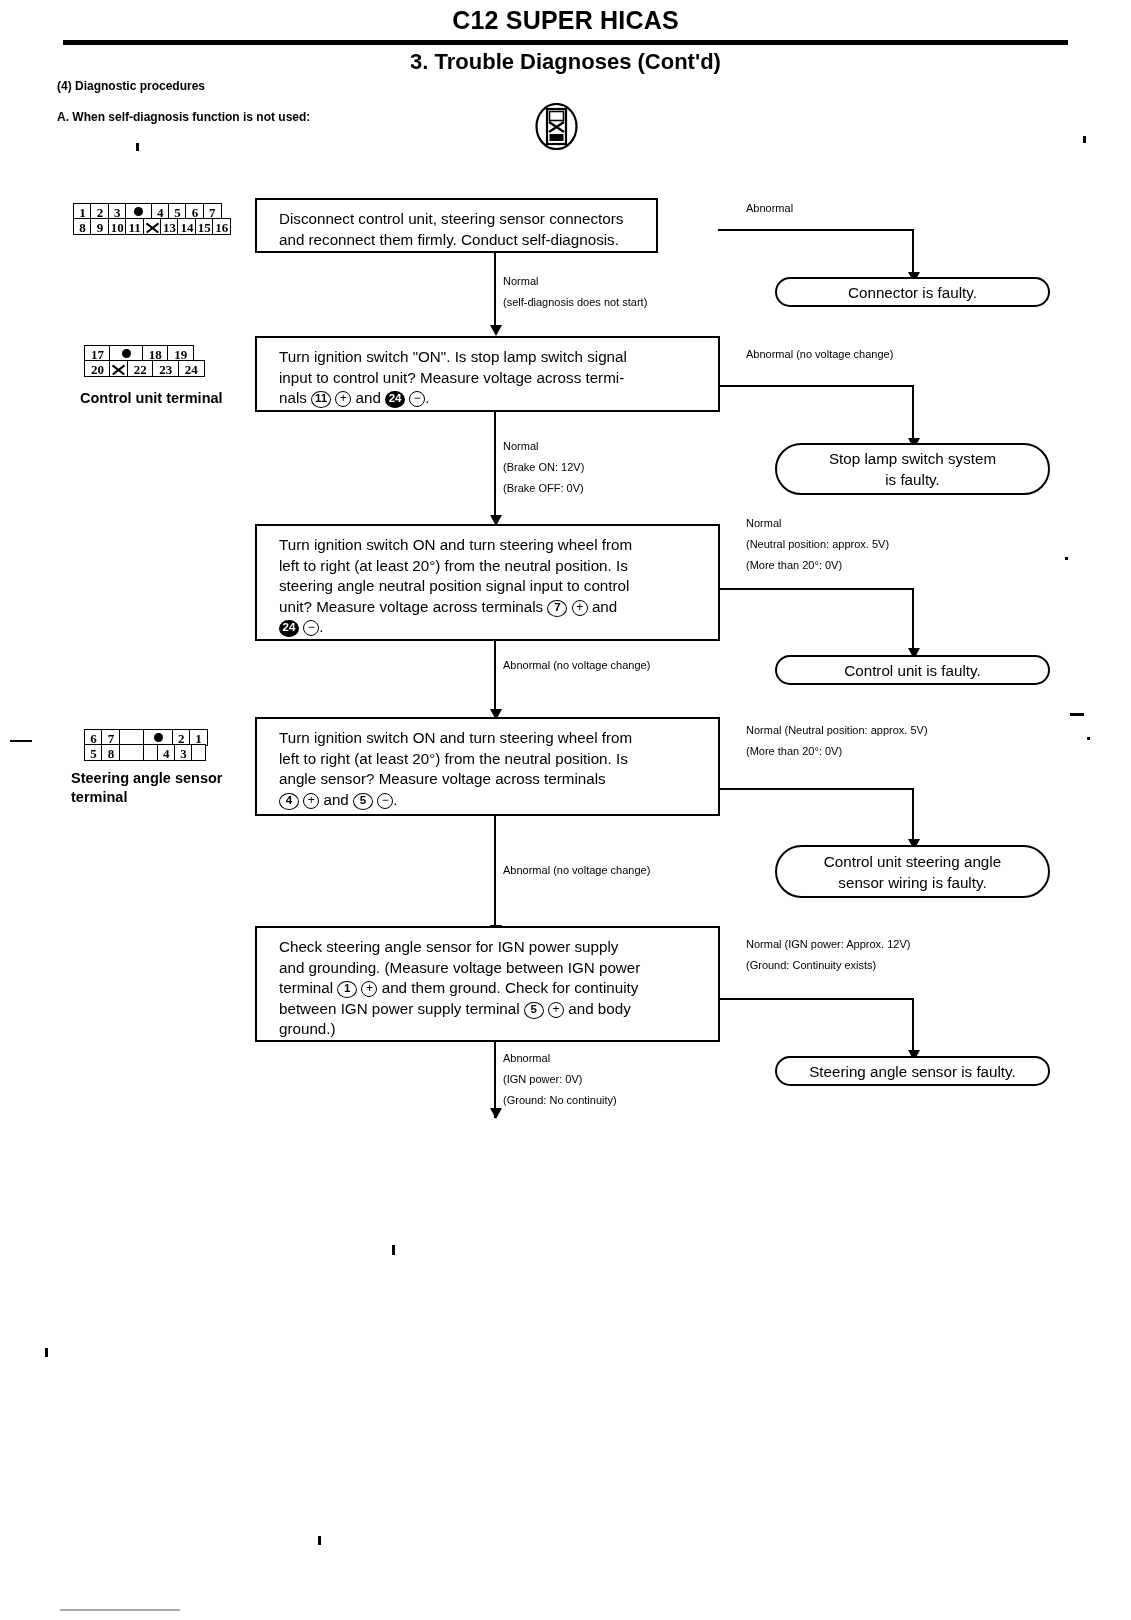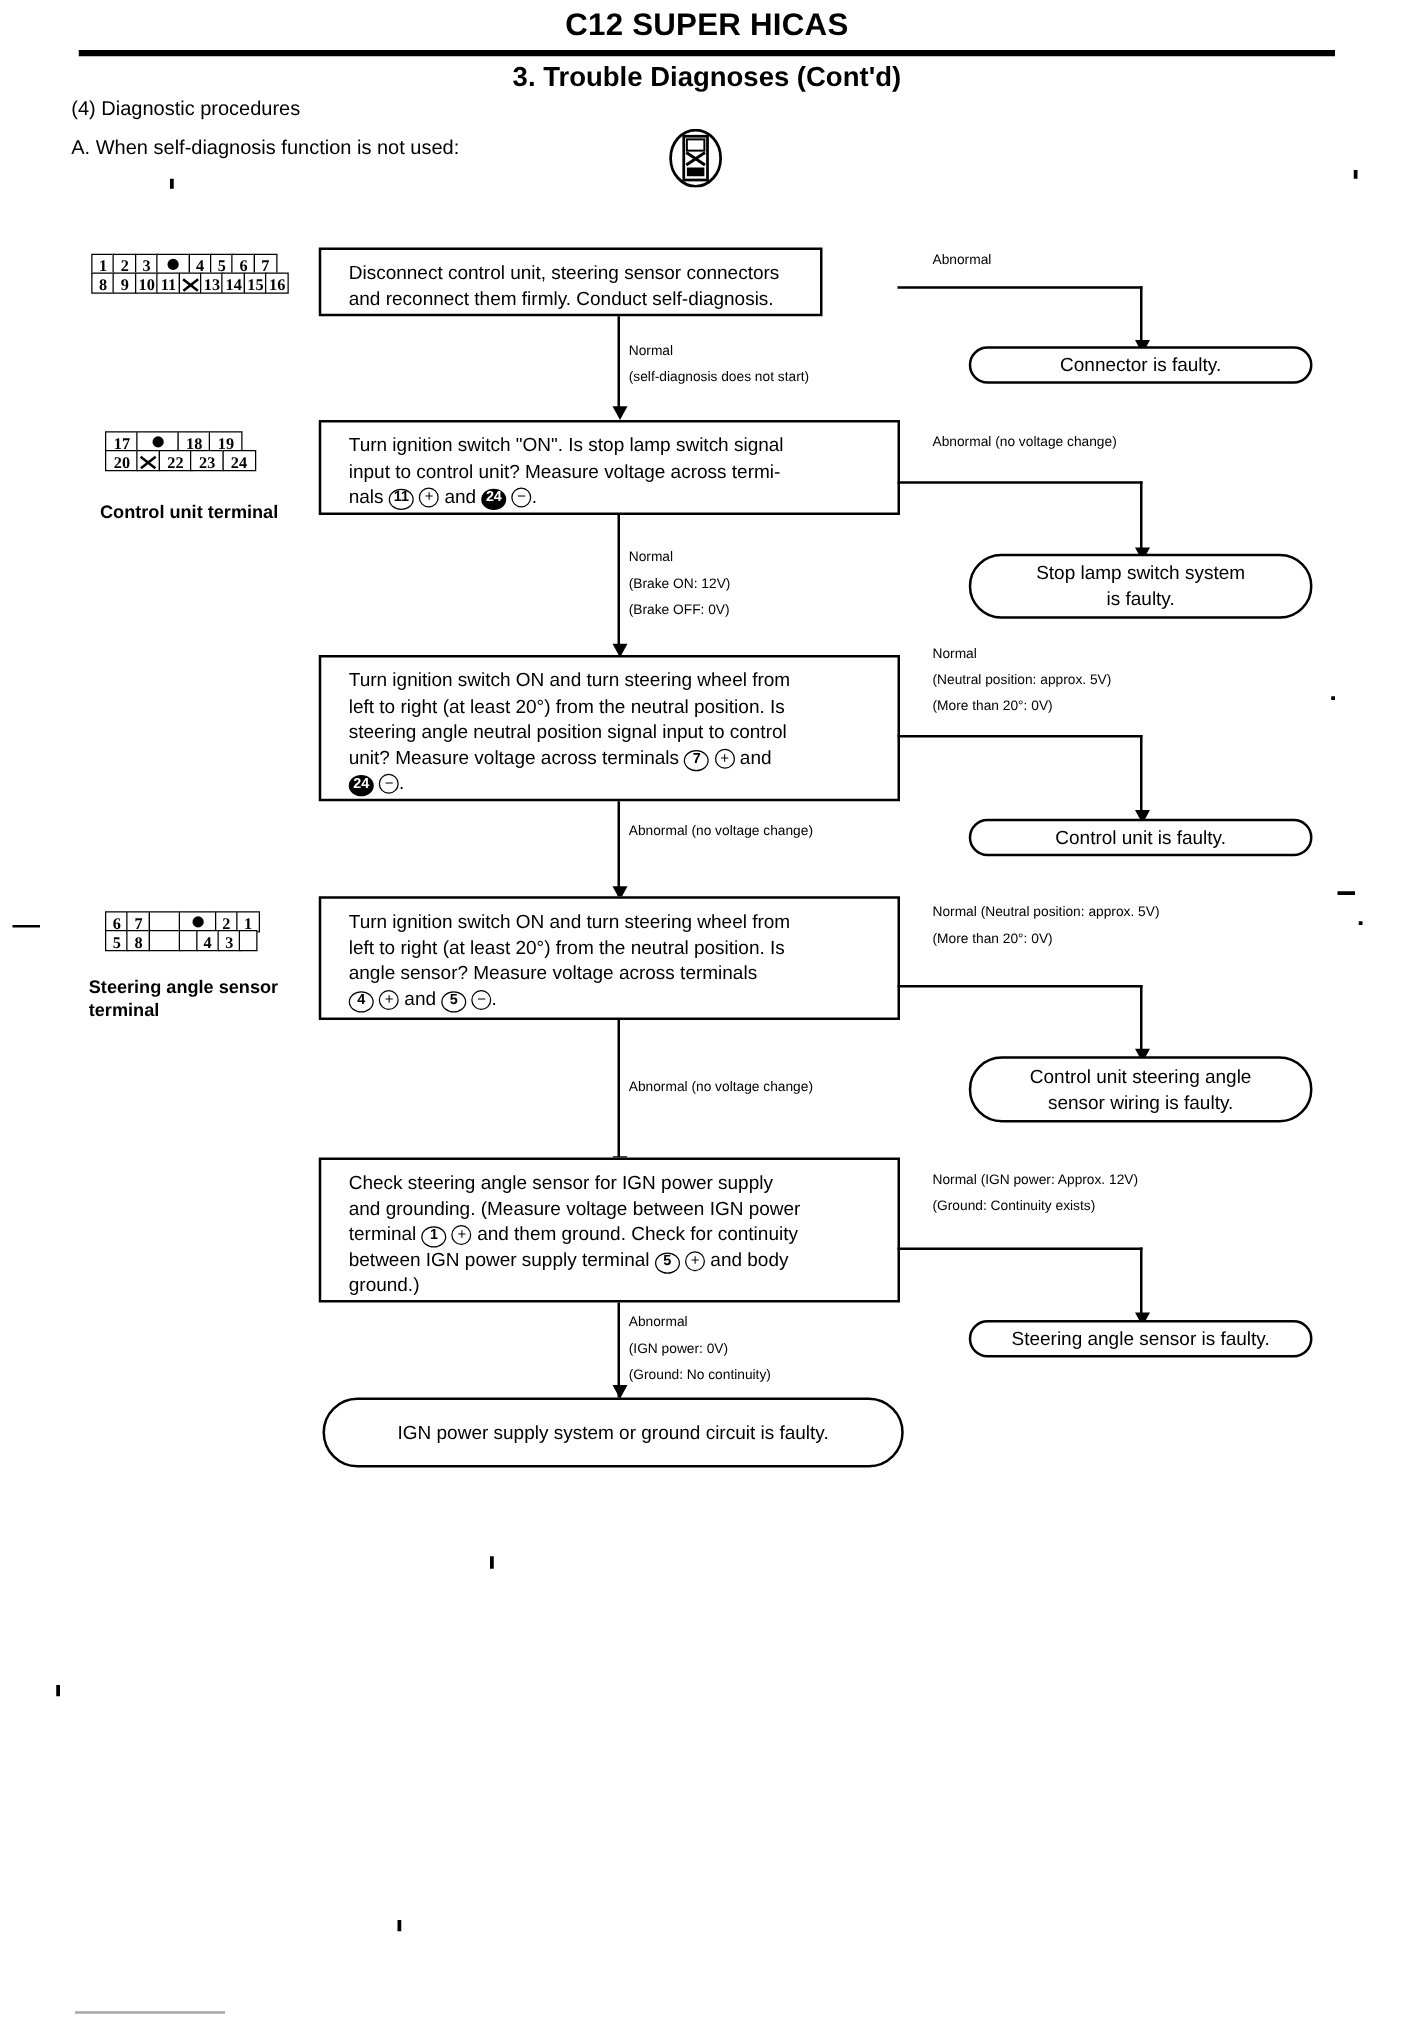--- a/index.html
+++ b/index.html
@@ -42,22 +42,22 @@
     position: absolute;
     top: 49px;
     left: 0;
     width: 1131px;
     text-align: center;
     font-size: 22px;
     font-weight: bold;
   }
   .sec-head {
     position: absolute;
-    font-size: 16px;
-    font-weight: normal;
+    font-size: 12px;
+    font-weight: bold;
   }
   #sec-4 { top: 79px; left: 57px; }
   #sec-a { top: 110px; left: 57px; }
 
   
   .tool-icon {
     position: absolute;
     top: 103px;
     left: 534px;
     width: 45px;
@@ -102,21 +102,20 @@
     background: #000;
   }
   .xcell::before { transform: rotate(38deg); }
   .xcell::after  { transform: rotate(-38deg); }
 
   .pin-label {
     position: absolute;
     font-size: 14.5px;
     font-weight: bold;
     line-height: 17px;
-    margin-top: 12px;
   }
 
   
   .pbox {
     position: absolute;
     border: 2.2px solid #000;
     box-sizing: border-box;
     background: #fff;
     font-size: 15.2px;
     line-height: 20.5px;
@@ -391,23 +390,20 @@
   <div class="blabel" style="top:1048px; left:503px;"><span>Abnormal</span><br><span>(IGN power: 0V)</span><br><span>(Ground: No continuity)</span></div>
 
   <div class="hline" style="top:998px; left:718px; width:196px;"></div>
   <div class="vline" style="top:998px; left:912px; height:58px;"></div>
   <div class="arrow-down" style="top:1050px; left:908px;"></div>
   <div class="blabel" style="top:934px; left:746px;"><span>Normal (IGN power: Approx. 12V)</span><br><span>(Ground: Continuity exists)</span></div>
   <div class="bubble" style="top:1056px; left:775px; width:275px; height:30px;">
     <p>Steering angle sensor is faulty.</p>
   </div>
 
-  <div class="bubble" style="top:1118px; left:258px; width:465px; height:56px;">
-    <p>IGN power supply system or ground circuit is faulty.</p>
-  </div>
 
   <div class="mark" style="top:740px; left:10px; width:22px; height:2px;"></div>
   <div class="mark" style="top:713px; left:1070px; width:14px; height:3px;"></div>
   <div class="mark" style="top:737px; left:1087px; width:3px; height:3px;"></div>
   <div class="mark" style="top:557px; left:1065px; width:3px; height:3px;"></div>
   <div class="mark" style="top:136px; left:1083px; width:3px; height:7px;"></div>
   <div class="mark" style="top:143px; left:136px; width:3px; height:8px;"></div>
   <div class="mark" style="top:1245px; left:392px; width:3px; height:10px;"></div>
   <div class="mark" style="top:1348px; left:45px; width:3px; height:9px;"></div>
   <div class="mark" style="top:1536px; left:318px; width:3px; height:9px;"></div>

